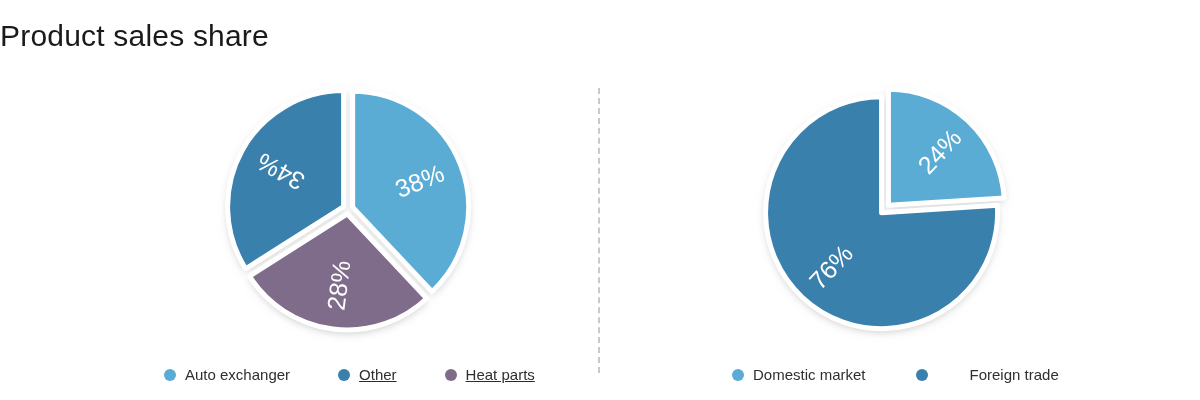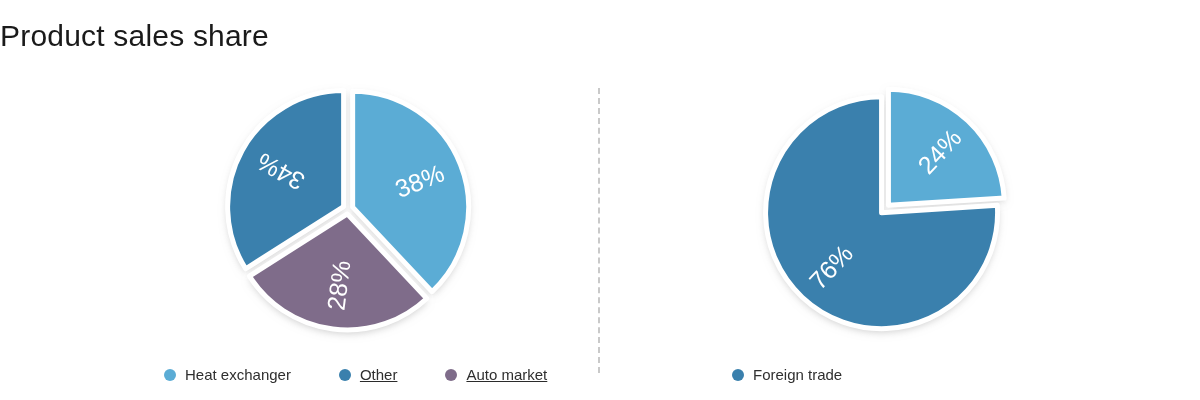--- a/index.html
+++ b/index.html
@@ -68,21 +68,21 @@
   }
   #legend-left {
     left: 164px;
     top: 365px;
   }
   #legend-left .legend-item + .legend-item { margin-left: 48px; text-decoration: underline; }
   #legend-right {
     left: 732px;
     top: 365px;
   }
-  #legend-right .legend-item + .legend-item { margin-left: 50px; }
+  #legend-right .legend-item + .legend-item { margin-left: 50px; gap: 33px; }
   .divider {
     position: absolute;
     left: 598px;
     top: 88px;
     width: 0;
     height: 285px;
     border-left: 2px dashed #c9c9c9;
   }
   .slice-label {
     font-size: 25px;
@@ -123,31 +123,35 @@
         <path d="M 881.5772644703566 212.64484313710705 L 997.3483649680361 205.36114287170668 A 116 116 0 1 1 881.5772644703566 96.64484313710705 Z" fill="#3A80AD" stroke="#ffffff" stroke-width="5" stroke-linejoin="round"></path>
         <text x="830.7564873262107" y="266.76347403687265" class="slice-label" text-anchor="middle" dominant-baseline="central" transform="rotate(313.2 830.7564873262107 266.76347403687265)">76%</text>
       </g>
   </svg>
 
   <div class="divider"></div>
 
   <div class="legend-row" id="legend-left">
       <div class="legend-item">
         <span class="legend-dot" style="background: rgb(91, 172, 213);"></span>
-        <span class="legend-label">Heat exchanger</span>
+        <span class="legend-label">Auto exchanger</span>
       </div>
       <div class="legend-item">
         <span class="legend-dot" style="background: rgb(58, 128, 173);"></span>
         <span class="legend-label">Other</span>
       </div>
       <div class="legend-item">
         <span class="legend-dot" style="background: rgb(127, 108, 138);"></span>
-        <span class="legend-label">Auto market</span>
+        <span class="legend-label">Heat parts</span>
       </div>
     </div>
   <div class="legend-row" id="legend-right">
+      <div class="legend-item">
+        <span class="legend-dot" style="background: rgb(91, 172, 213);"></span>
+        <span class="legend-label">Domestic market</span>
+      </div>
       <div class="legend-item">
         <span class="legend-dot" style="background: rgb(58, 128, 173);"></span>
         <span class="legend-label">Foreign trade</span>
       </div>
     </div>
 
 </div>
 
 </body></html>

